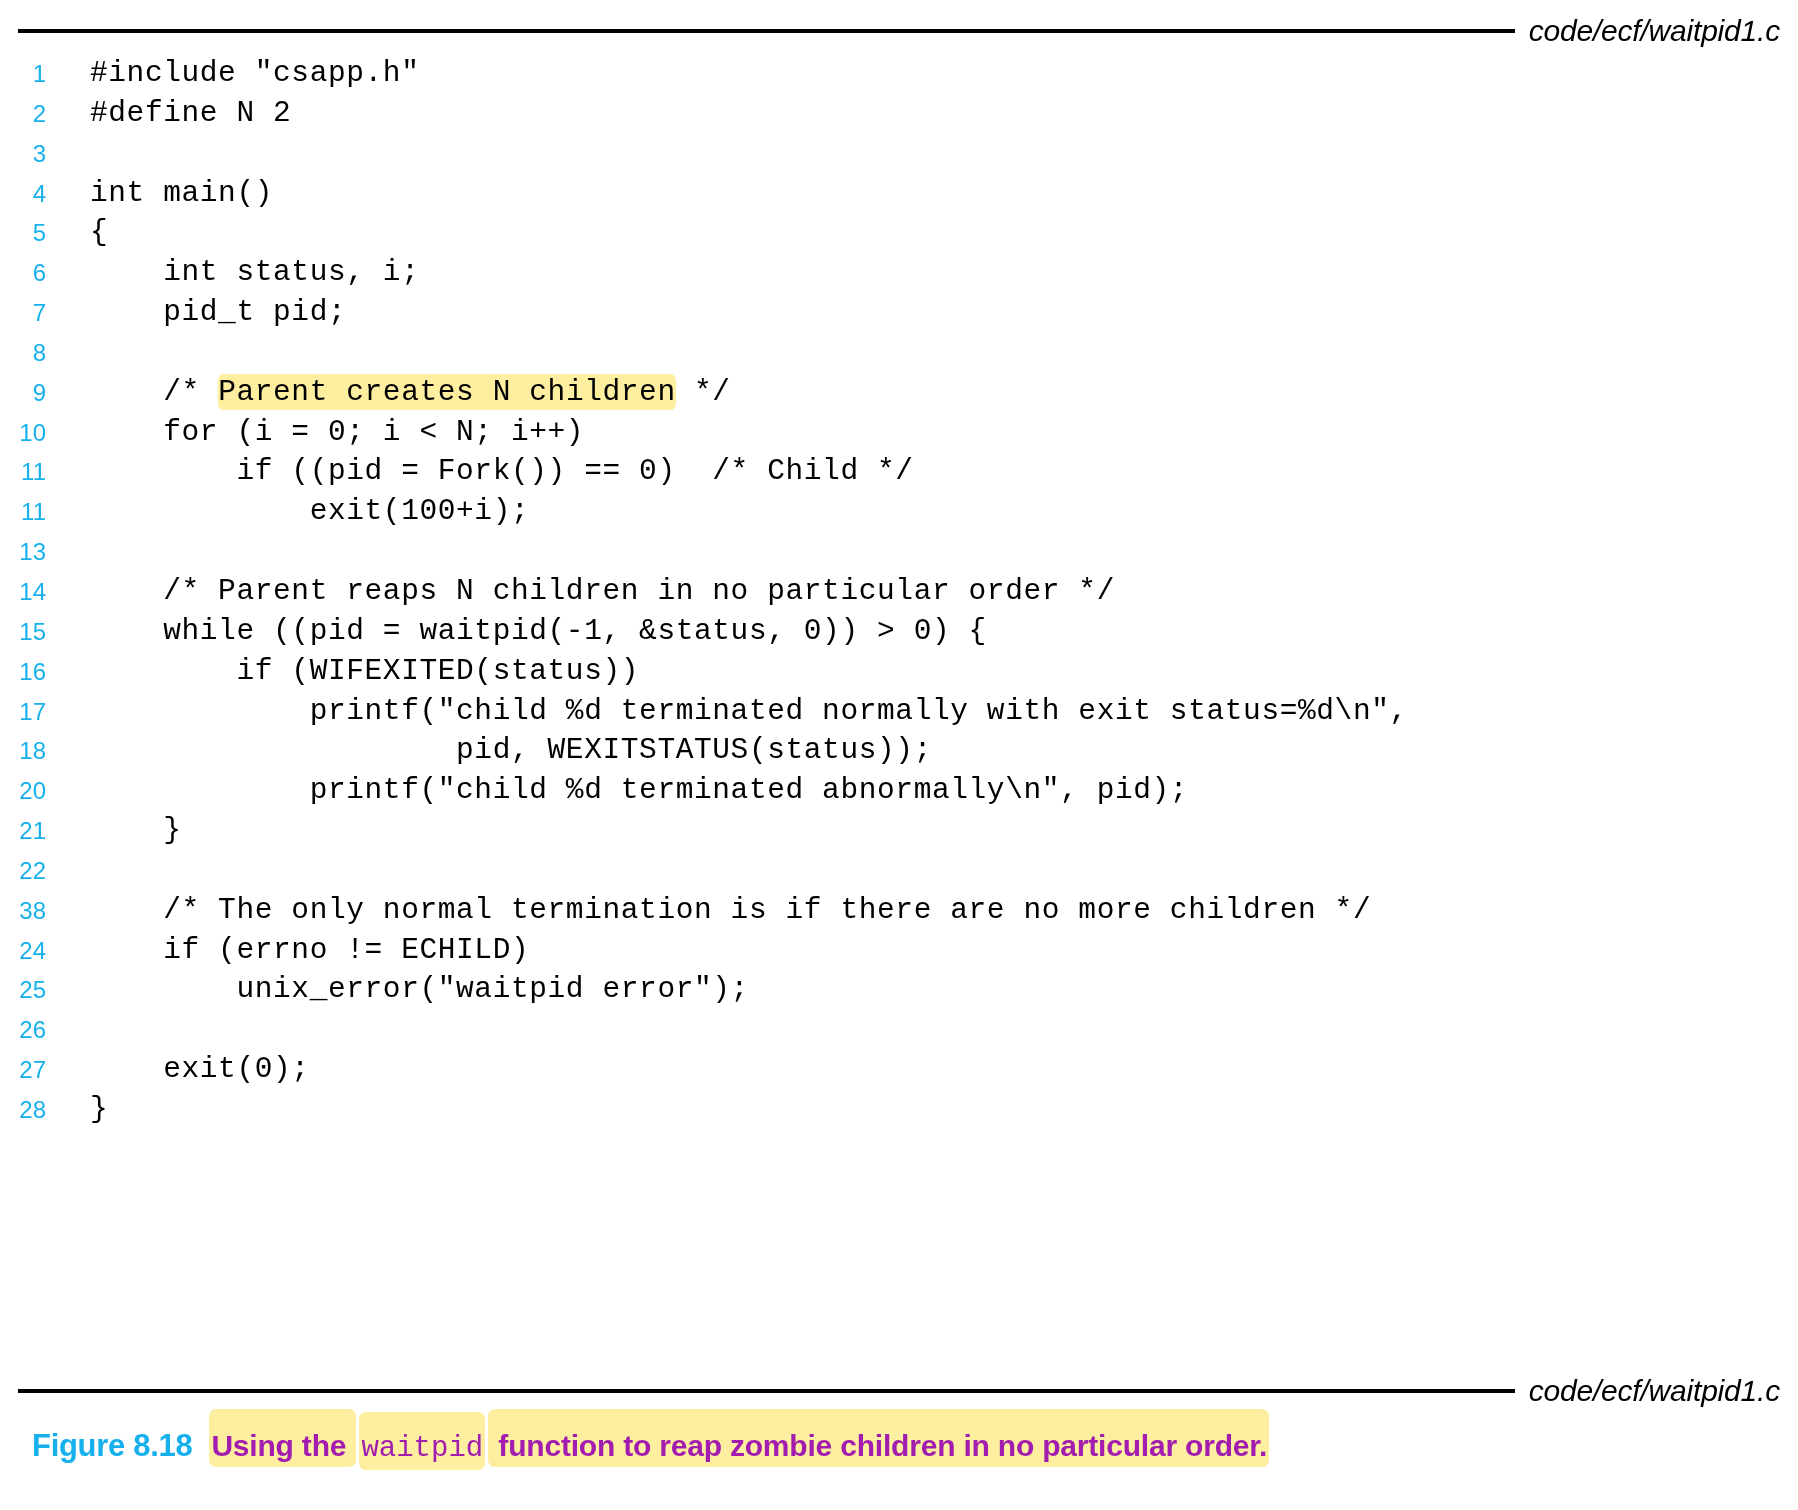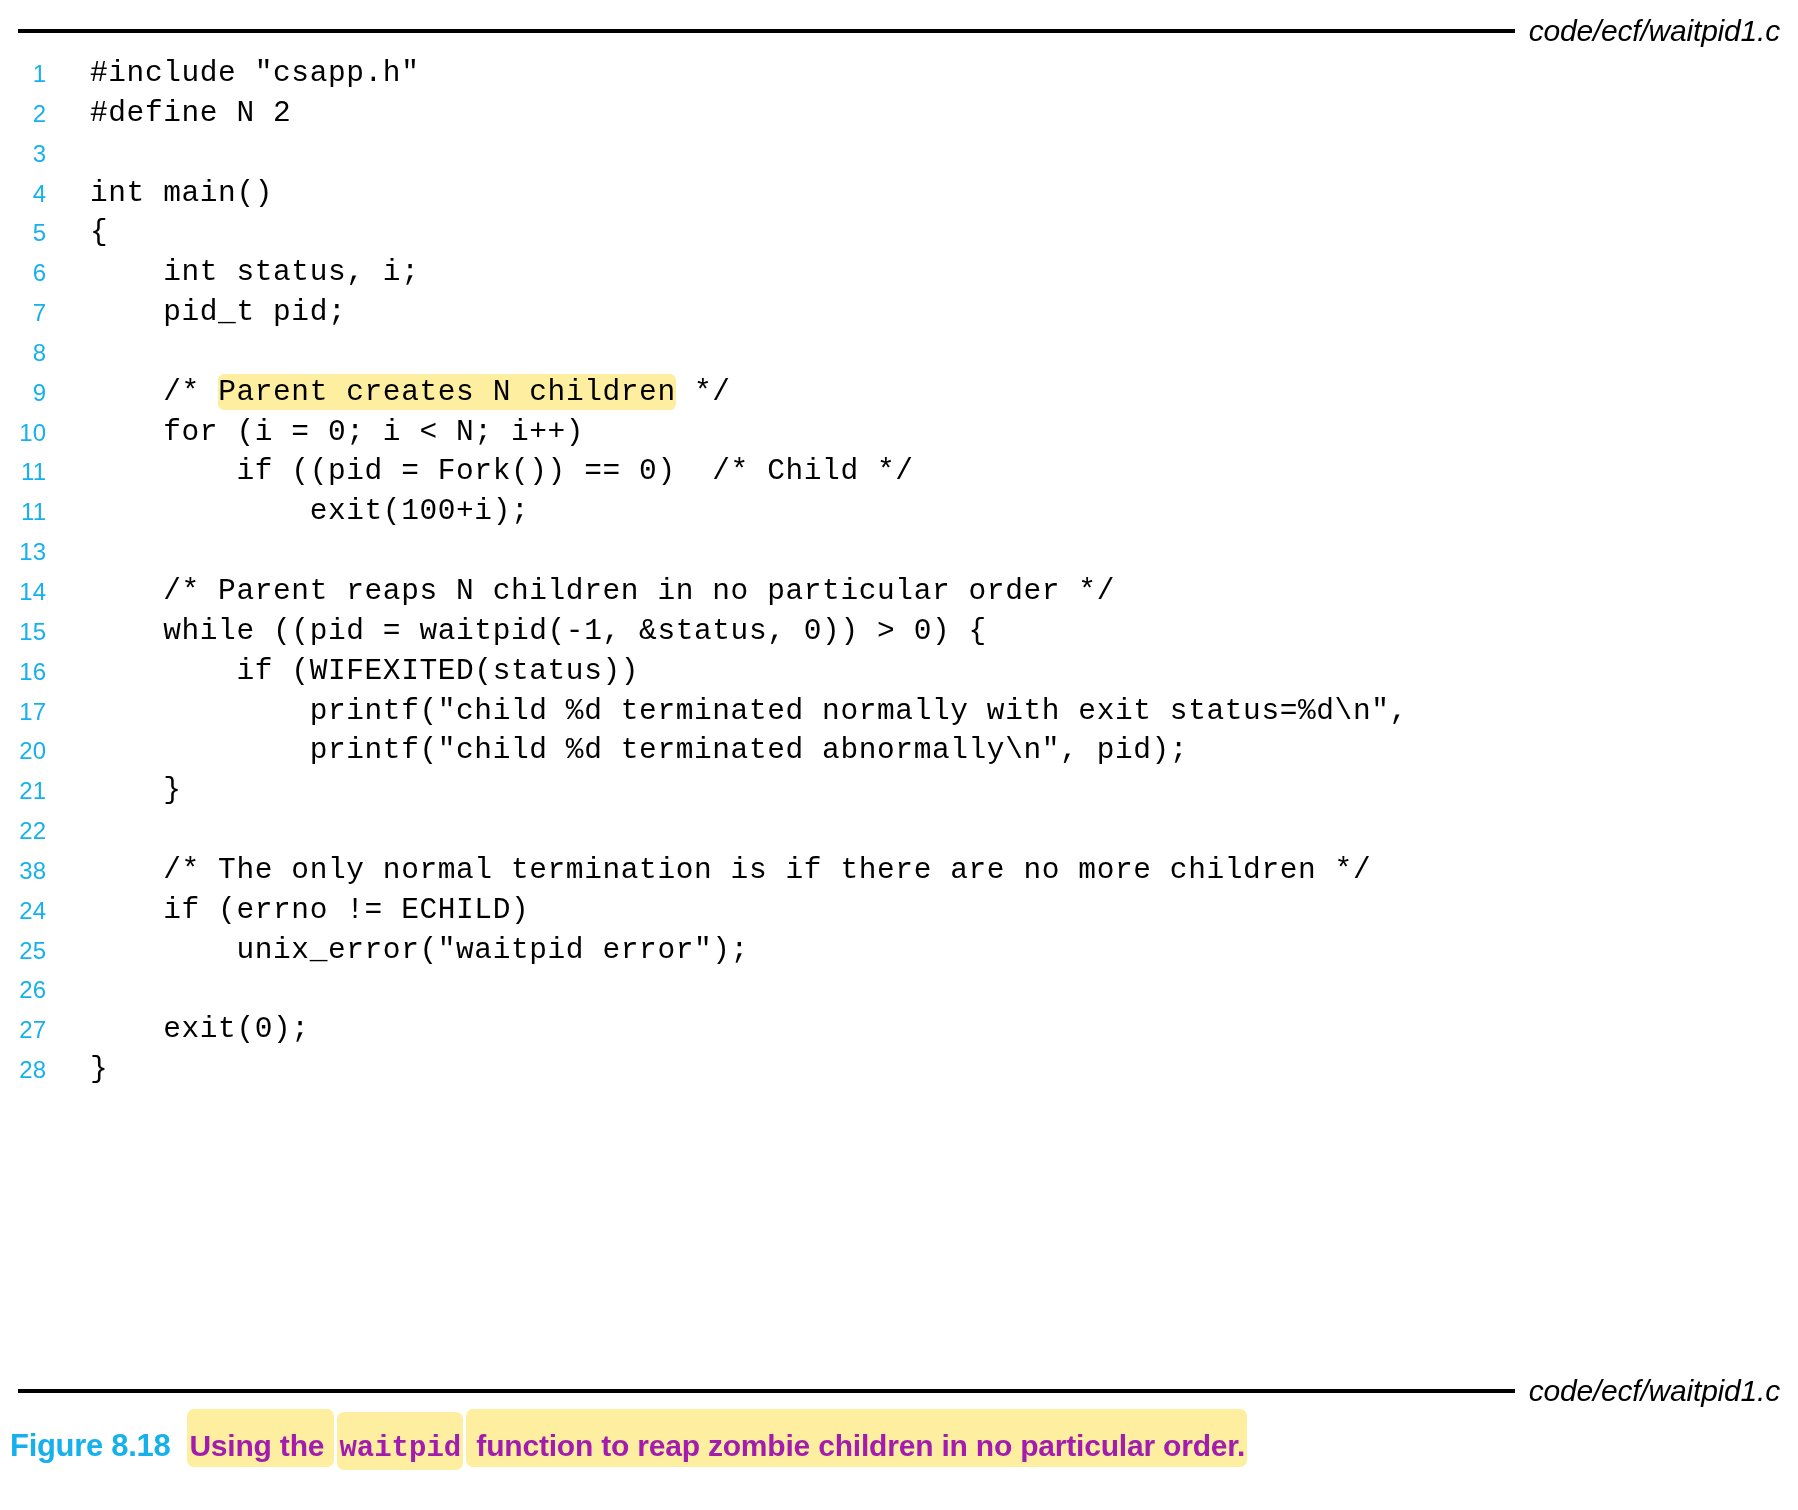--- a/index.html
+++ b/index.html
@@ -78,21 +78,21 @@
   }
   .hl {
     background: #fdeea0;
     border-radius: 6px;
     padding: 1px 0;
   }
 
   
   #figure-caption {
     position: absolute;
-    left: 10px;
+    left: 32px;
     top: 1428px;
     display: flex;
     align-items: baseline;
     white-space: pre;
   }
   .fig-num {
     font-family: "Liberation Sans", sans-serif;
     font-weight: bold;
     font-size: 31px;
     color: #16b0ec;
@@ -104,21 +104,21 @@
     font-weight: bold;
     font-size: 30px;
     color: #a21caf;
     background: #fdeea0;
     border-radius: 7px;
     padding: 20px 2px 5px 2px;
     letter-spacing: -0.2px;
   }
   .cap-seg.mono {
     font-family: "Liberation Mono", monospace;
-    font-weight: bold;
+    font-weight: normal;
     font-size: 29px;
     letter-spacing: 0;
   }
   .cap-space { width: 3px; display: inline-block; }
 
   
   #watermark {
     position: absolute;
     right: 14px;
     top: 1467px;
@@ -148,20 +148,21 @@
     <div class="code-line"><div class="lineno">8</div><div class="code-text"><span></span></div></div>
     <div class="code-line"><div class="lineno">9</div><div class="code-text"><span>    /* </span><span class="hl">Parent creates N children</span><span> */</span></div></div>
     <div class="code-line"><div class="lineno">10</div><div class="code-text"><span>    for (i = 0; i &lt; N; i++)</span></div></div>
     <div class="code-line"><div class="lineno">11</div><div class="code-text"><span>        if ((pid = Fork()) == 0)  /* Child */</span></div></div>
     <div class="code-line"><div class="lineno">11</div><div class="code-text"><span>            exit(100+i);</span></div></div>
     <div class="code-line"><div class="lineno">13</div><div class="code-text"><span></span></div></div>
     <div class="code-line"><div class="lineno">14</div><div class="code-text"><span>    /* Parent reaps N children in no particular order */</span></div></div>
     <div class="code-line"><div class="lineno">15</div><div class="code-text"><span>    while ((pid = waitpid(-1, &amp;status, 0)) &gt; 0) {</span></div></div>
     <div class="code-line"><div class="lineno">16</div><div class="code-text"><span>        if (WIFEXITED(status))</span></div></div>
     <div class="code-line"><div class="lineno">17</div><div class="code-text"><span>            printf("child %d terminated normally with exit status=%d\n",</span></div></div>
+    <div class="code-line"><div class="lineno">18</div><div class="code-text"><span>                    pid, WEXITSTATUS(status));</span></div></div>
     <div class="code-line"><div class="lineno">20</div><div class="code-text"><span>            printf("child %d terminated abnormally\n", pid);</span></div></div>
     <div class="code-line"><div class="lineno">21</div><div class="code-text"><span>    }</span></div></div>
     <div class="code-line"><div class="lineno">22</div><div class="code-text"><span></span></div></div>
     <div class="code-line"><div class="lineno">38</div><div class="code-text"><span>    /* The only normal termination is if there are no more children */</span></div></div>
     <div class="code-line"><div class="lineno">24</div><div class="code-text"><span>    if (errno != ECHILD)</span></div></div>
     <div class="code-line"><div class="lineno">25</div><div class="code-text"><span>        unix_error("waitpid error");</span></div></div>
     <div class="code-line"><div class="lineno">26</div><div class="code-text"><span></span></div></div>
     <div class="code-line"><div class="lineno">27</div><div class="code-text"><span>    exit(0);</span></div></div>
     <div class="code-line"><div class="lineno">28</div><div class="code-text"><span>}</span></div></div>
   </div>

